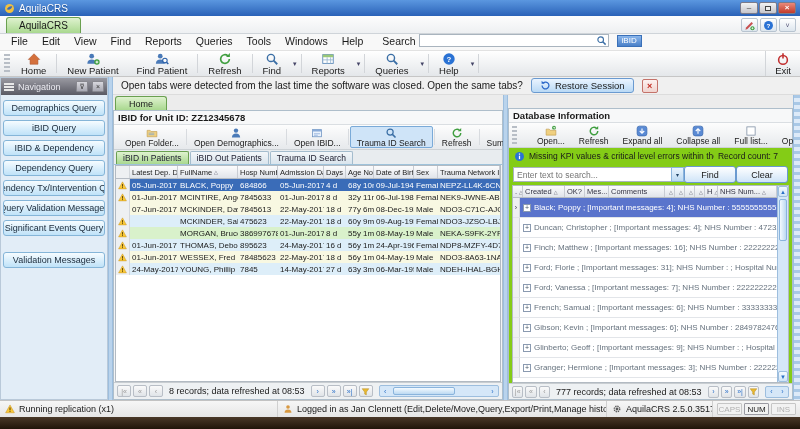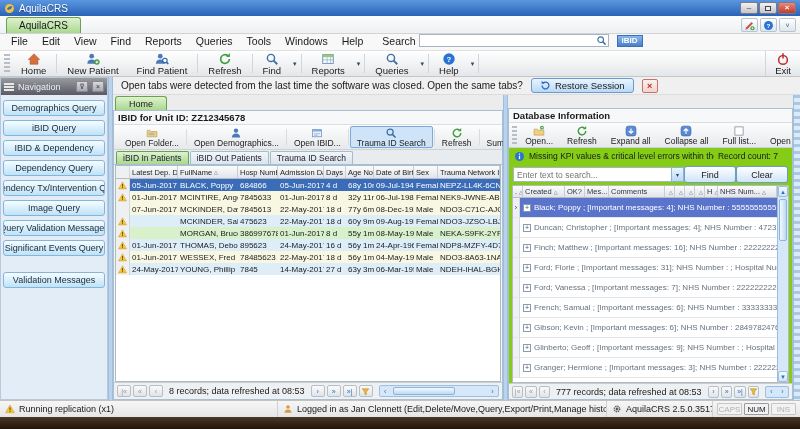--- a/index.html
+++ b/index.html
@@ -22,21 +22,21 @@
   .qbtn svg { width:11px; height:11px; }
   .chev { font-size:7px; color:#557; }
 
   
   .menubar { height:17px; background:#f8f8f8; border-bottom:1px solid #e2e2e2; display:flex; align-items:flex-start; padding-left:4px; font-size:10.5px; }
   .menu-item { padding:1px 7px; }
   .search-wrap { display:flex; align-items:center; margin-left:12px; gap:3px; }
   .search-input { width:190px; height:13px; border:1px solid #a9b4be; background:#fff; font-size:10px; padding:0 14px 0 3px; font-family:"Liberation Sans",sans-serif; }
   .search-icon-inline { margin-left:-16px; width:14px; }
   .search-icon-inline svg { width:11px; height:11px; }
-  .ibid-chip { height:12px; padding:0 4px; background:linear-gradient(#8ab6ec,#4a80c8); border:1px solid #3a70b8; border-radius:0; color:#fff; font-size:8px; display:flex; align-items:center; margin-left:4px;font-weight:bold; }
+  .ibid-chip { height:12px; padding:0 4px; background:linear-gradient(#8ab6ec,#4a80c8); border:1px solid #3a70b8; border-radius:0; color:#fff; font-size:8px; display:flex; align-items:center; margin-left:4px; }
 
   
   .toolbar { height:26px; background:linear-gradient(#ffffff,#e4e7ea); border-bottom:1px solid #c6c6c6; display:flex; align-items:stretch; padding-left:2px; }
   .grip { width:6px; margin:3px 2px; background:repeating-linear-gradient(180deg,#b8bec6 0 2px, transparent 2px 4px); }
   .tbtn { display:flex; flex-direction:column; align-items:center; justify-content:center; padding:1px 9px; gap:0; }
   .tbtn .ticon svg { width:14px; height:14px; display:block; }
   .tbtn .tlabel { font-size:9.5px; line-height:10px; }
   .tdrop { display:flex; align-items:center; padding:0 3px; font-size:7px; color:#446; }
   .tsep { width:1px; background:#d2d5d9; margin:3px 1px; }
   .exit-btn { margin-left:auto; border-left:1px solid #d2d5d9; }
@@ -328,21 +328,20 @@
       <span class="shtitle">Navigation</span>
       <span class="shbtn">⊽</span>
       <span class="shbtn">×</span>
     </div>
     <div class="sidebar-items" id="sidebar-items">
         <div class="nav-btn">Demographics Query</div>
         <div class="nav-btn">iBID Query</div>
         <div class="nav-btn">IBID &amp; Dependency</div>
         <div class="nav-btn">Dependency Query</div>
         <div class="nav-btn">Dependency Tx/Intervention Query</div>
-        <div class="nav-btn">Image Query</div>
         <div class="nav-btn">Query Validation Messages</div>
         <div class="nav-btn">Significant Events Query</div>
         <div class="nav-btn gap">Validation Messages</div>
       </div>
   </div>
 
   <div class="vsplit"></div>
 
   <div class="right-col">
     <div class="notifbar">
@@ -639,21 +638,21 @@
           </div>
         </div>
       </div>
 
       <div class="vsplit"></div>
 
       <div class="db-panel">
         <div class="panel-title">Database Information</div>
         <div class="db-toolbar">
           <div class="grip"></div>
-          <div id="db-toolbar-buttons" style="display:flex;align-items:center;min-width:0;">
+          <div id="db-toolbar-buttons" style="display:flex;align-items:center;min-width:0;margin-left:12px;">
               <div class="pbtn">
                 <span class="picon" style="display: flex;">
                   <svg viewBox="0 0 16 16">
                     <path d="M1.5 5.5h4L7 7h7.5V13.5h-13Z" fill="#f0d080" stroke="#c0984a" stroke-width="0.8"></path>
                     <circle cx="12" cy="3.5" r="2.6" fill="#3f9e3f"></circle>
                     <path d="M10.8 3.5h2.4M12.2 2.4l1.1 1.1-1.1 1.1" stroke="#fff" stroke-width="0.9" fill="none"></path>
                   </svg>
                 </span>
                 <span class="plabel">Open...</span>
               </div>

